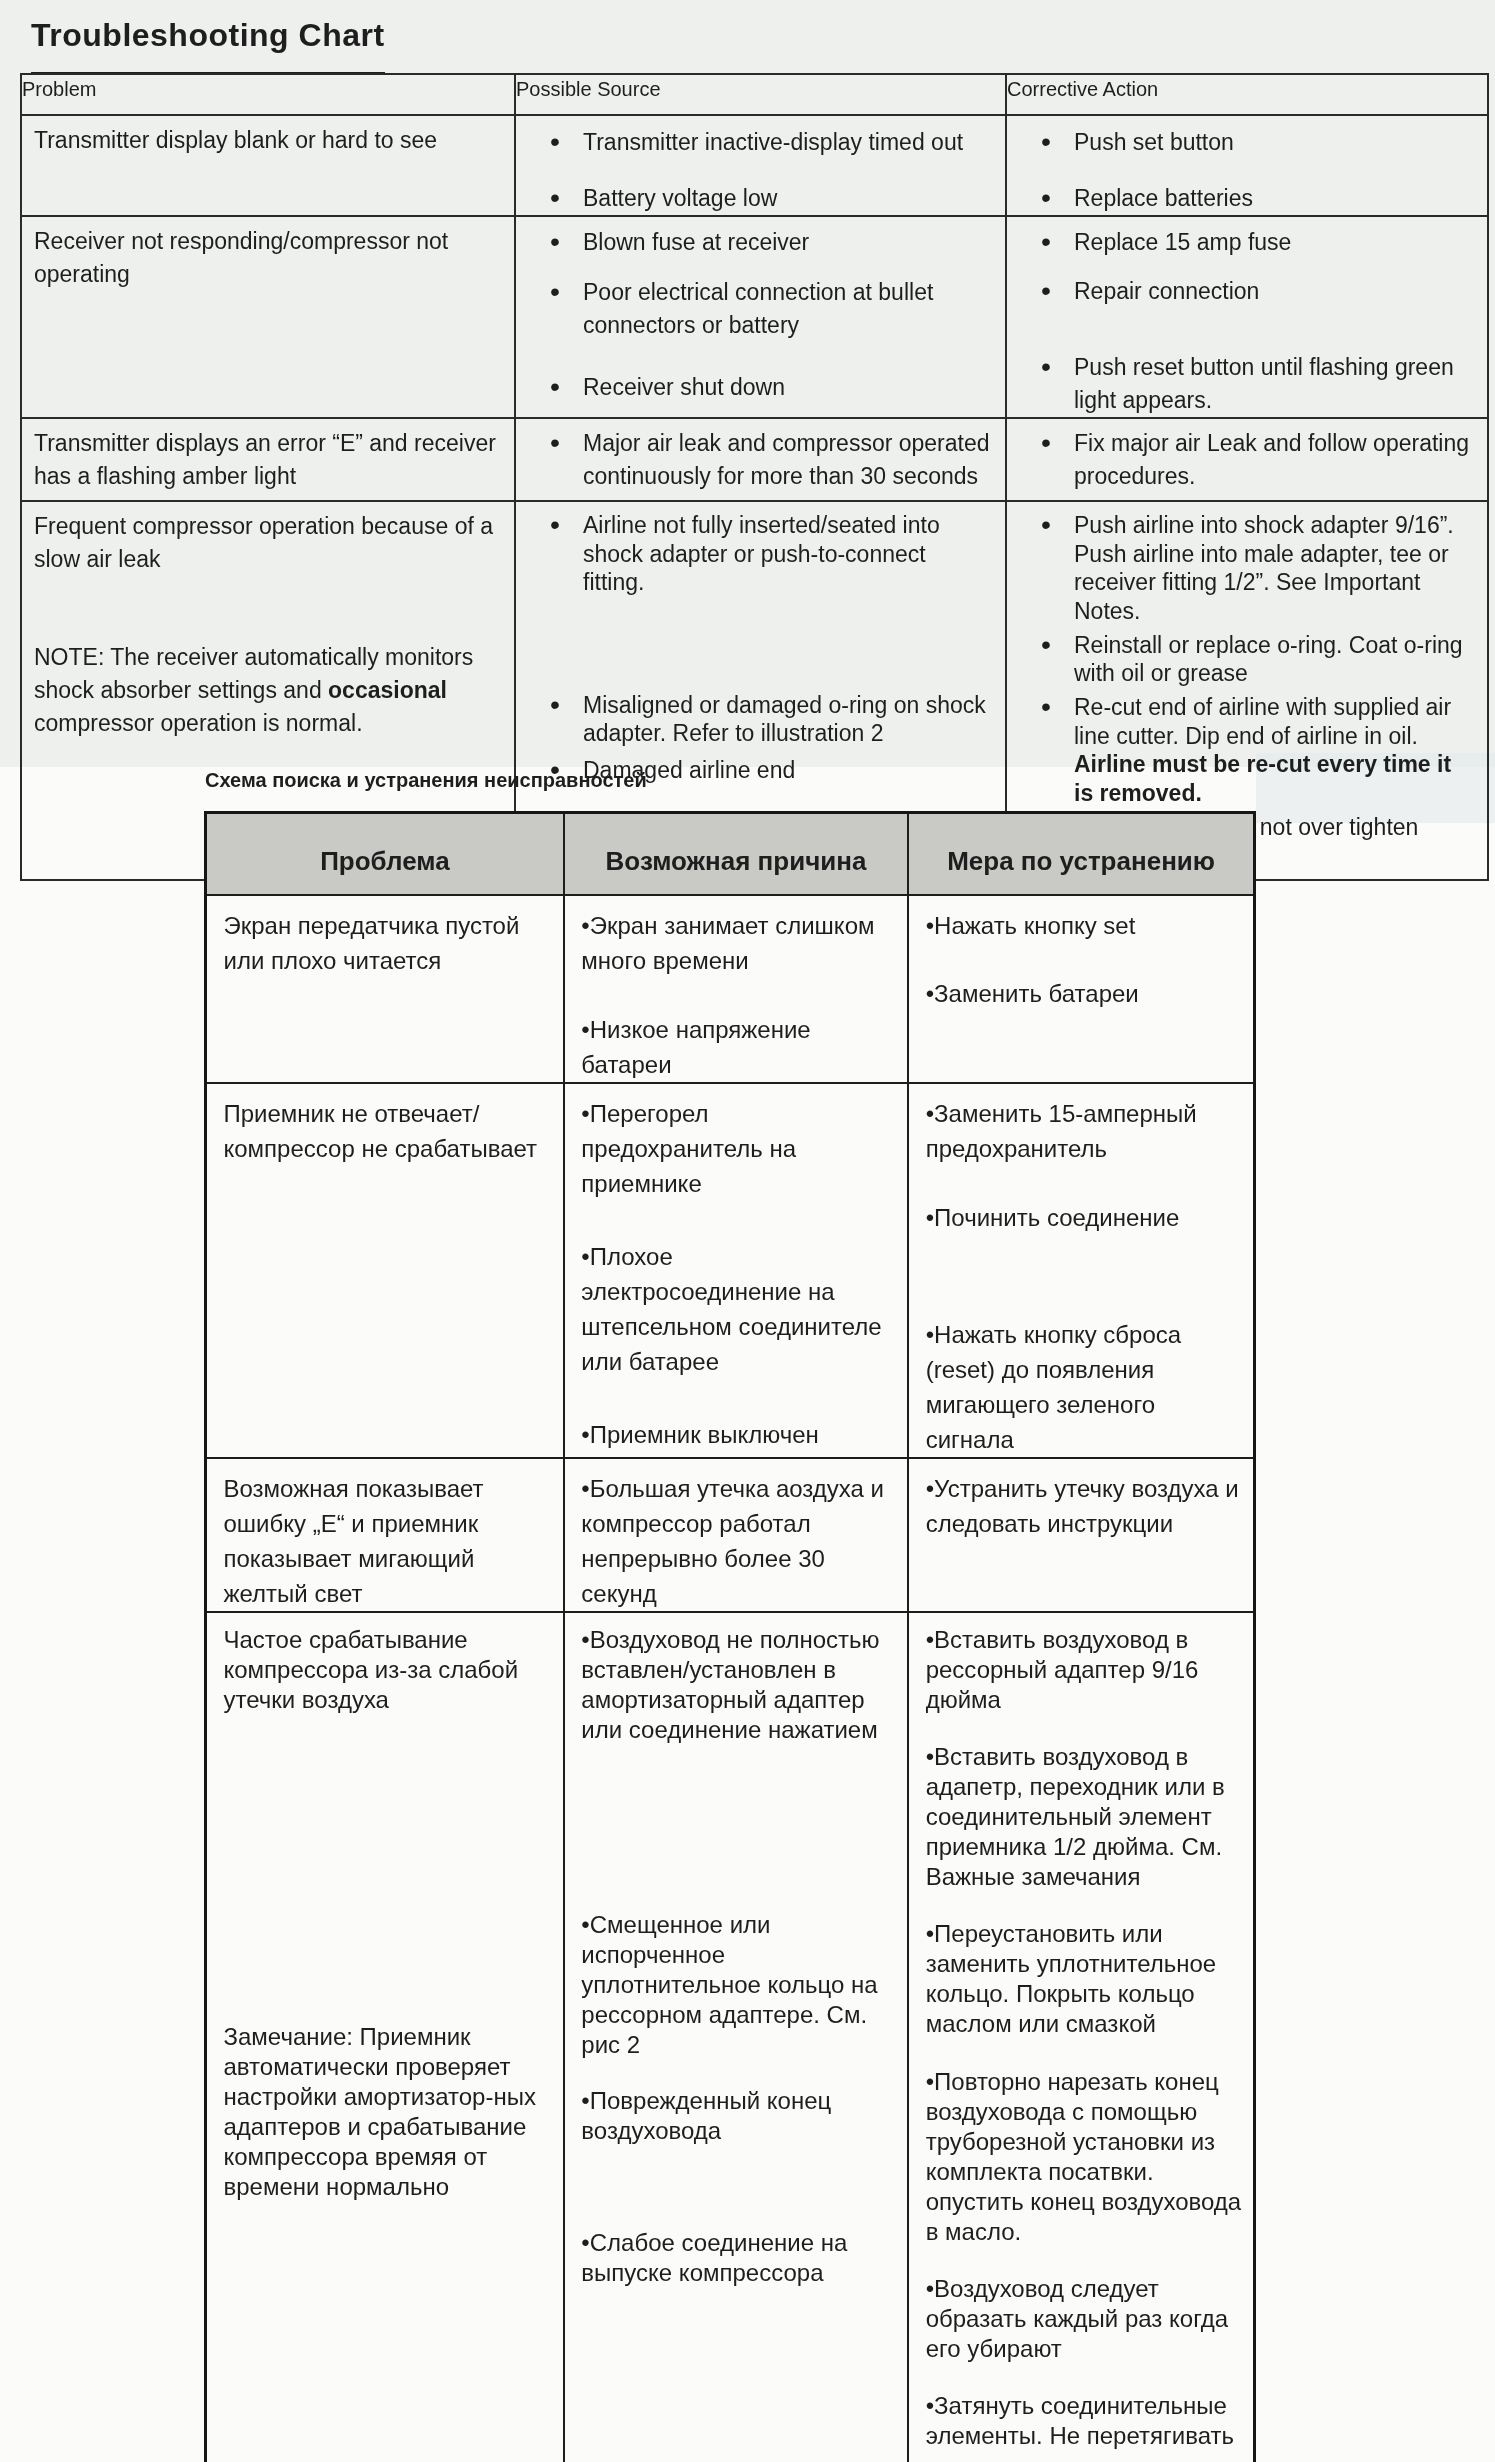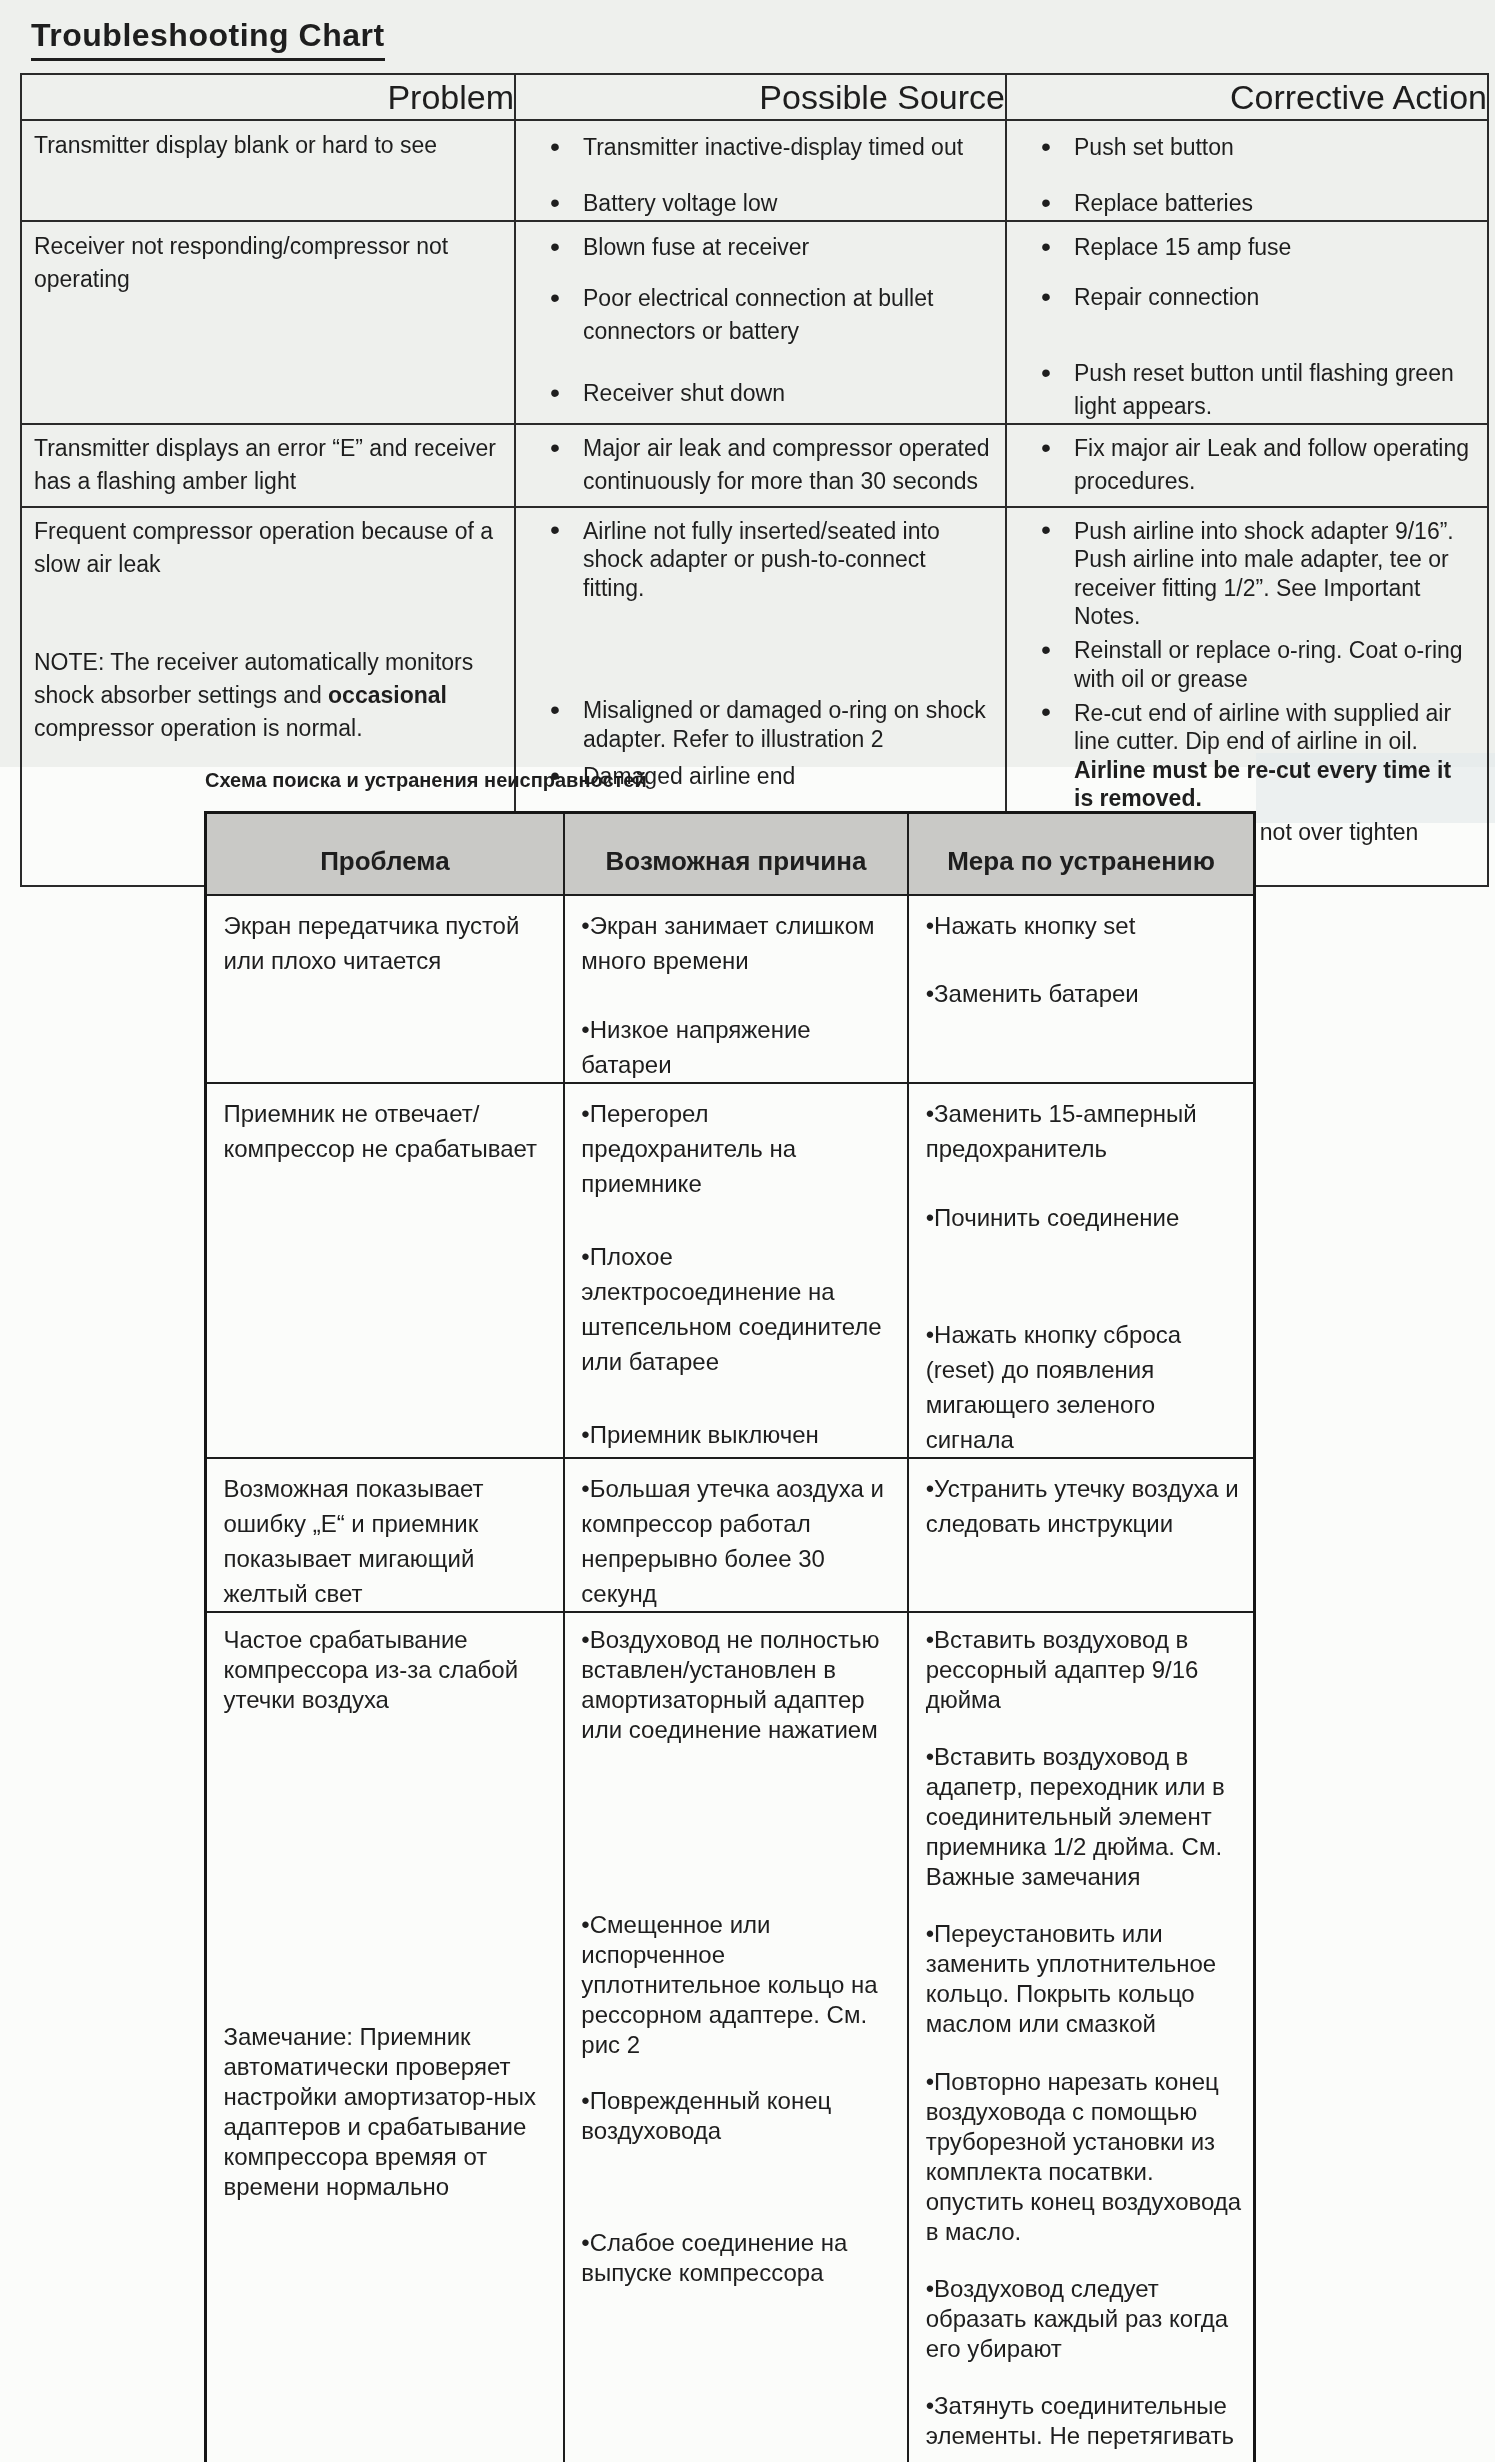--- a/index.html
+++ b/index.html
@@ -3,25 +3,25 @@
 <meta charset="utf-8">
 <style>
   html,body{margin:0;padding:0;}
   body{font-family:"Liberation Sans", sans-serif; background:#d8d8d6;}
   .page{position:relative; width:1496px; height:2462px; background:#eef0ed; overflow:hidden; color:#1e1e1e;}
   .lower-bg{position:absolute; left:0; top:767px; width:1496px; height:1695px; background:#fbfcfa;}
   .scan-band{position:absolute; left:1256px; top:753px; width:239px; height:70px; background:#e4e9eb; opacity:.65;}
 
   
   .en-title{position:absolute; left:31px; top:16.5px; margin:0; font-size:32px; font-weight:bold; letter-spacing:0.5px;}
-  .en-title span{border-bottom:3.8px solid #1e1e1e; padding-bottom:5px;}
+  .en-title span{border-bottom:3.8px solid #1e1e1e; padding-bottom:19px;}
   table{border-collapse:collapse; table-layout:fixed;}
   .en-table{position:absolute; left:20px; top:73px; width:1467px; border:2.7px solid #232323;}
   .en-table th, .en-table td{border:2.2px solid #2a2a2a; vertical-align:top; padding:0; overflow:hidden;}
-  .en-table th{font-size:34px; font-weight:normal; text-align:right; padding:3.3px 0 2.2px 0;}
+  .en-table th{font-size:20px; font-weight:normal; text-align:left; padding:3.3px 0 2.2px 0;}
   .en-table td{font-size:23px; line-height:33px;}
   .en-problem{padding:7.7px 13px 0 12px;}
   .en-note{padding:0 13px 0 12px;}
   .bullet{position:relative; padding:0 14.3px 0 67px;}
   .bullet::before{content:"•"; position:absolute; left:34px; top:-1.1px; font-size:28.5px;}
   .r4 td{line-height:28.5px; font-size:23px;}
   b{font-weight:bold;}
 
   
   .ru-title{position:absolute; left:205px; top:769px; margin:0; font-size:20px; font-weight:bold;}

